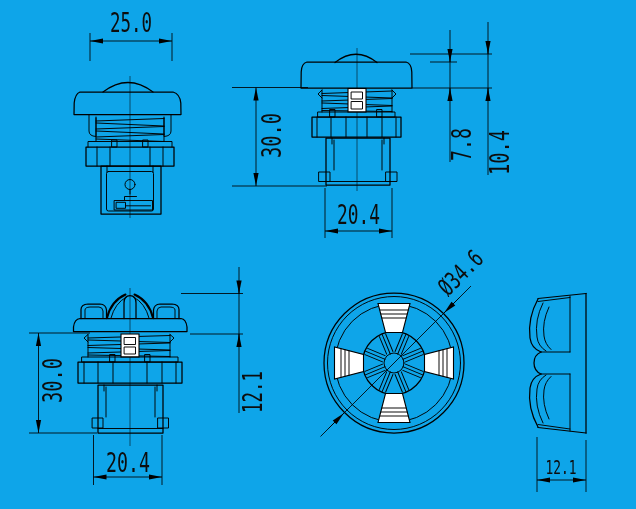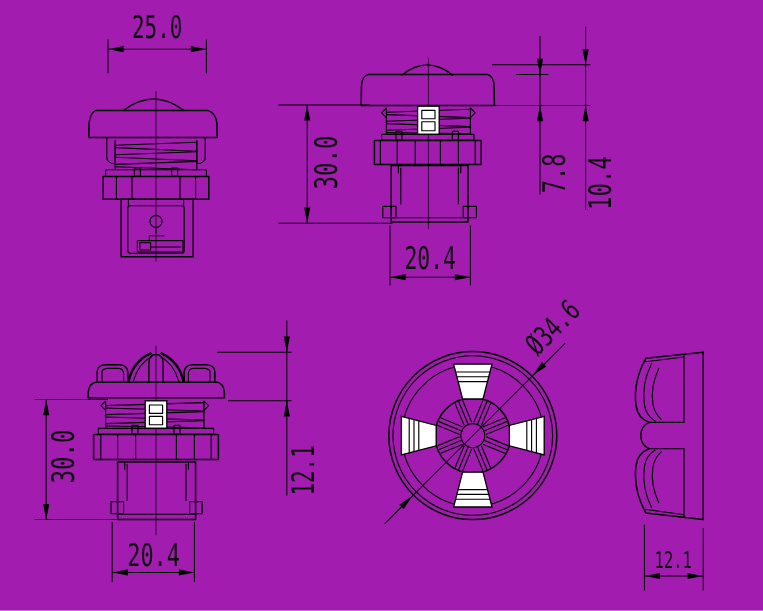--- a/index.html
+++ b/index.html
@@ -1,16 +1,16 @@
 <!DOCTYPE html>
 <html><head>
 <meta charset="utf-8">
 <style>
   html,body{margin:0;padding:0;background:#ffffff;}
-  .stage{position:relative;width:636px;height:509px;background:#a21caf;overflow:hidden;
+  .stage{position:relative;width:636px;height:509px;background:#0ea5e9;overflow:hidden;
          font-family:"DejaVu Sans Mono","Liberation Mono",monospace;}
   svg text{fill:#0d0d0d;font-family:"DejaVu Sans Mono","Liberation Mono",monospace;}
   .outline{stroke:#000;stroke-width:1.25;fill:none;stroke-linecap:round;stroke-linejoin:round;}
   .thin{stroke:#000;stroke-width:0.95;fill:none;stroke-linecap:round;stroke-linejoin:round;}
   .heavy{stroke:#000;stroke-width:2;fill:none;stroke-linecap:round;}
   .whiteface{stroke:#000;stroke-width:1.1;fill:#ffffff;}
   .dim{stroke:#000;stroke-width:0.85;fill:none;}
   .ctr{stroke:#000;stroke-width:0.55;fill:none;}
   .dimtext{font-size:26px;}
   .dimtext-small{font-size:19px;}

